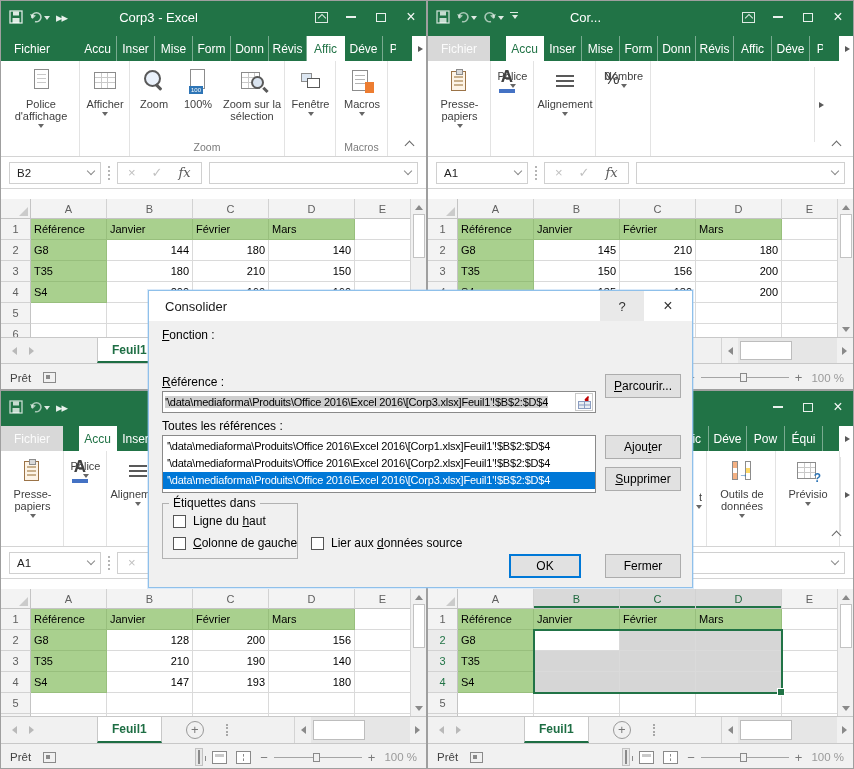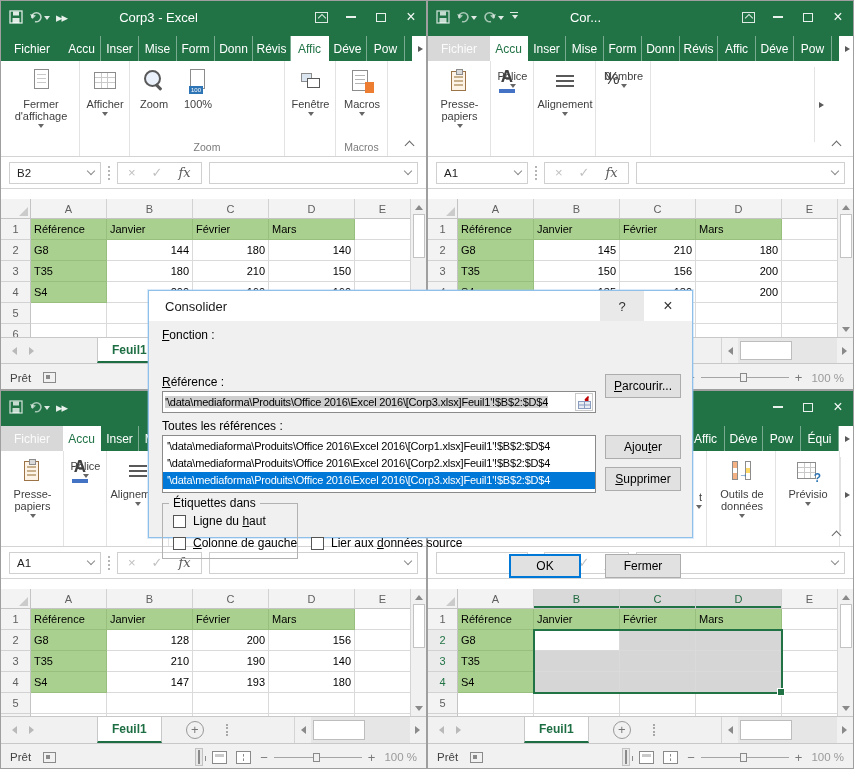--- a/index.html
+++ b/index.html
@@ -22,21 +22,21 @@
   .qat-dd .bar { width:8px; height:1.5px; background:rgba(255,255,255,.85); margin-bottom:2px; }
   .wtitle { position:absolute; left:0; right:110px; text-align:center; font-size:13px; color:#fff; pointer-events:none; white-space:nowrap; }
   .wcontrols { margin-left:auto; display:flex; height:100%; }
   .wc { width:30px; height:100%; display:flex; align-items:center; justify-content:center; }
   .ic-ribdisp { width:13px; height:11px; border:1px solid rgba(255,255,255,.85); position:relative; }
   .ic-ribdisp::after { content:""; position:absolute; left:3px; top:2px; width:5px; height:5px; border-left:1.5px solid rgba(255,255,255,.85); border-top:1.5px solid rgba(255,255,255,.85); transform:rotate(45deg); }
   .ic-min { width:10px; height:1.5px; background:rgba(255,255,255,.9); }
   .ic-max { width:10px; height:9px; border:1px solid rgba(255,255,255,.9); }
   .ic-close { color:rgba(255,255,255,.95); font-size:16px; line-height:16px; }
 
-  .tabrow { flex:0 0 28px; background:#217346; display:flex; align-items:flex-end; }
+  .tabrow { flex:0 0 28px; background:#217346; display:flex; align-items:flex-end;gap:16px; }
   .fichier { height:25px; padding:0 13px; color:#fff; font-size:12px; display:flex; align-items:center; flex:0 0 auto; }
   .fichier.gray { background:#d8d8d8; color:#fbfbfb; }
   .rtabs { display:flex; height:25px; flex:1; overflow:hidden; }
   .rtabs.right { justify-content:flex-end; }
   .rtab { flex:0 0 38px; color:#fff; font-size:12px; display:flex; align-items:center; justify-content:center; border-right:1px solid rgba(255,255,255,.4); white-space:nowrap; overflow:hidden; padding:0 2px; }
   .rtab.active { background:#fff; color:#217346; }
   .tab-overflow { flex:0 0 14px; height:25px; background:#fff; display:flex; align-items:center; justify-content:center; }
   .tab-overflow::after { content:""; border:3.5px solid transparent; border-left:5px solid #5a5a5a; margin-left:5px; }
 
   
@@ -144,21 +144,21 @@
   .vibox { border:1px solid #c2c2c2; background:#e8e8e8; padding:2px; }
   .slider { display:flex; align-items:center; gap:6px; }
   .minus::after { content:"−"; font-size:13px; }
   .plus::after { content:"+"; font-size:13px; }
   .strack { width:88px; height:1px; background:#a5a5a5; position:relative; }
   .strack::before { content:""; position:absolute; left:50%; top:-3px; height:7px; border-left:1px solid #a5a5a5; }
   .sthumb { position:absolute; left:44%; top:-4px; width:7px; height:9px; background:#f1f1f1; border:1px solid #8a8a8a; }
   .zoomtxt { color:#9a9a9a; }
 
   
-  #dialog { position:absolute; left:148px; top:290px; width:545px; height:248px; background:#f0f0f0; border:1px solid #8fc0ea; box-shadow:0 0 0 1px rgba(150,195,240,.35); z-index:50; }
+  #dialog { position:absolute; left:148px; top:290px; width:545px; height:298px; background:#f0f0f0; border:1px solid #8fc0ea; box-shadow:0 0 0 1px rgba(150,195,240,.35); z-index:50; }
   .dtitle { height:30px; background:#fff; display:flex; align-items:center; padding-left:16px; font-size:13px; color:#1a1a1a; }
   .dhelp { margin-left:auto; width:44px; height:30px; background:#e9e9e9; display:flex; align-items:center; justify-content:center; font-size:13px; color:#333; }
   .dclose { width:48px; height:30px; display:flex; align-items:center; justify-content:center; font-size:16px; color:#333; }
   .dlabel { position:absolute; font-size:12px; color:#000; white-space:nowrap; }
   .u { text-decoration:underline; }
   .combo { position:absolute; left:13px; top:54px; width:158px; height:22px; background:#fff; border:1px solid #8a8a8a; display:flex; align-items:center; padding-left:7px; font-size:12px; }
   .combo-dd { margin-left:auto; width:20px; height:100%; border-left:1px solid #c6c6c6; background:#f4f4f4; display:flex; align-items:center; justify-content:center; }
   .reffield { position:absolute; left:13px; top:100px; width:434px; height:22px; background:#fff; border:1px solid #8a8a8a; display:flex; align-items:center; padding:0 2px; }
   .refsel { font-size:11px; background:#cfcfcf; white-space:nowrap; overflow:hidden; letter-spacing:-0.2px; }
   .refpick { margin-left:auto; flex:0 0 18px; height:18px; border:1px solid #c9c9c9; background:#fff; display:flex; align-items:center; justify-content:center; }
@@ -232,21 +232,21 @@
     <div class="ribbon">
       <div class="rgroup" style="left:0;width:79px">
         <div class="rbig" style="left:4px;width:72px">
           <span class="bicon">
               <span class="ic-page">
                 <i style="top:4px"></i>
                 <i style="top:8px"></i>
                 <i style="top:12px"></i>
               </span>
             </span>
-          <span class="rlabel">Fermer d'affichage</span>
+          <span class="rlabel">Police d'affichage</span>
             <span class="dd"></span>
         </div>
       </div>
       <div class="rgroup" style="left:79px;width:50px">
         <div class="rbig" style="left:2px;width:46px">
           <span class="bicon">
               <span class="ic-grid"></span>
             </span>
           <span class="rlabel">Afficher</span>
             <span class="dd"></span>
@@ -256,20 +256,24 @@
         <div class="rbig" style="left:2px;width:44px">
           <span class="bicon ic-mag"></span>
           <span class="rlabel">Zoom</span>
         </div>
         <div class="rbig" style="left:46px;width:44px">
           <span class="bicon">
               <span class="ic-page" style="left:6px"></span>
               <span class="ic-blue100">100</span>
             </span>
           <span class="rlabel">100%</span>
+        </div>
+        <div class="rbig" style="left:90px;width:64px">
+          <span class="bicon"><span class="ic-grid" style="width:19px"></span><span class="ic-magsm"></span></span>
+          <span class="rlabel">Zoom sur la sélection</span>
         </div>
         <div class="grplabel">Zoom</div>
       </div>
       <div class="rgroup" style="left:284px;width:51px">
         <div class="rbig" style="left:2px;width:47px">
           <span class="bicon">
               <span class="ic-win1"></span>
               <span class="ic-win2"></span>
             </span>
           <span class="rlabel">Fenêtre</span>

